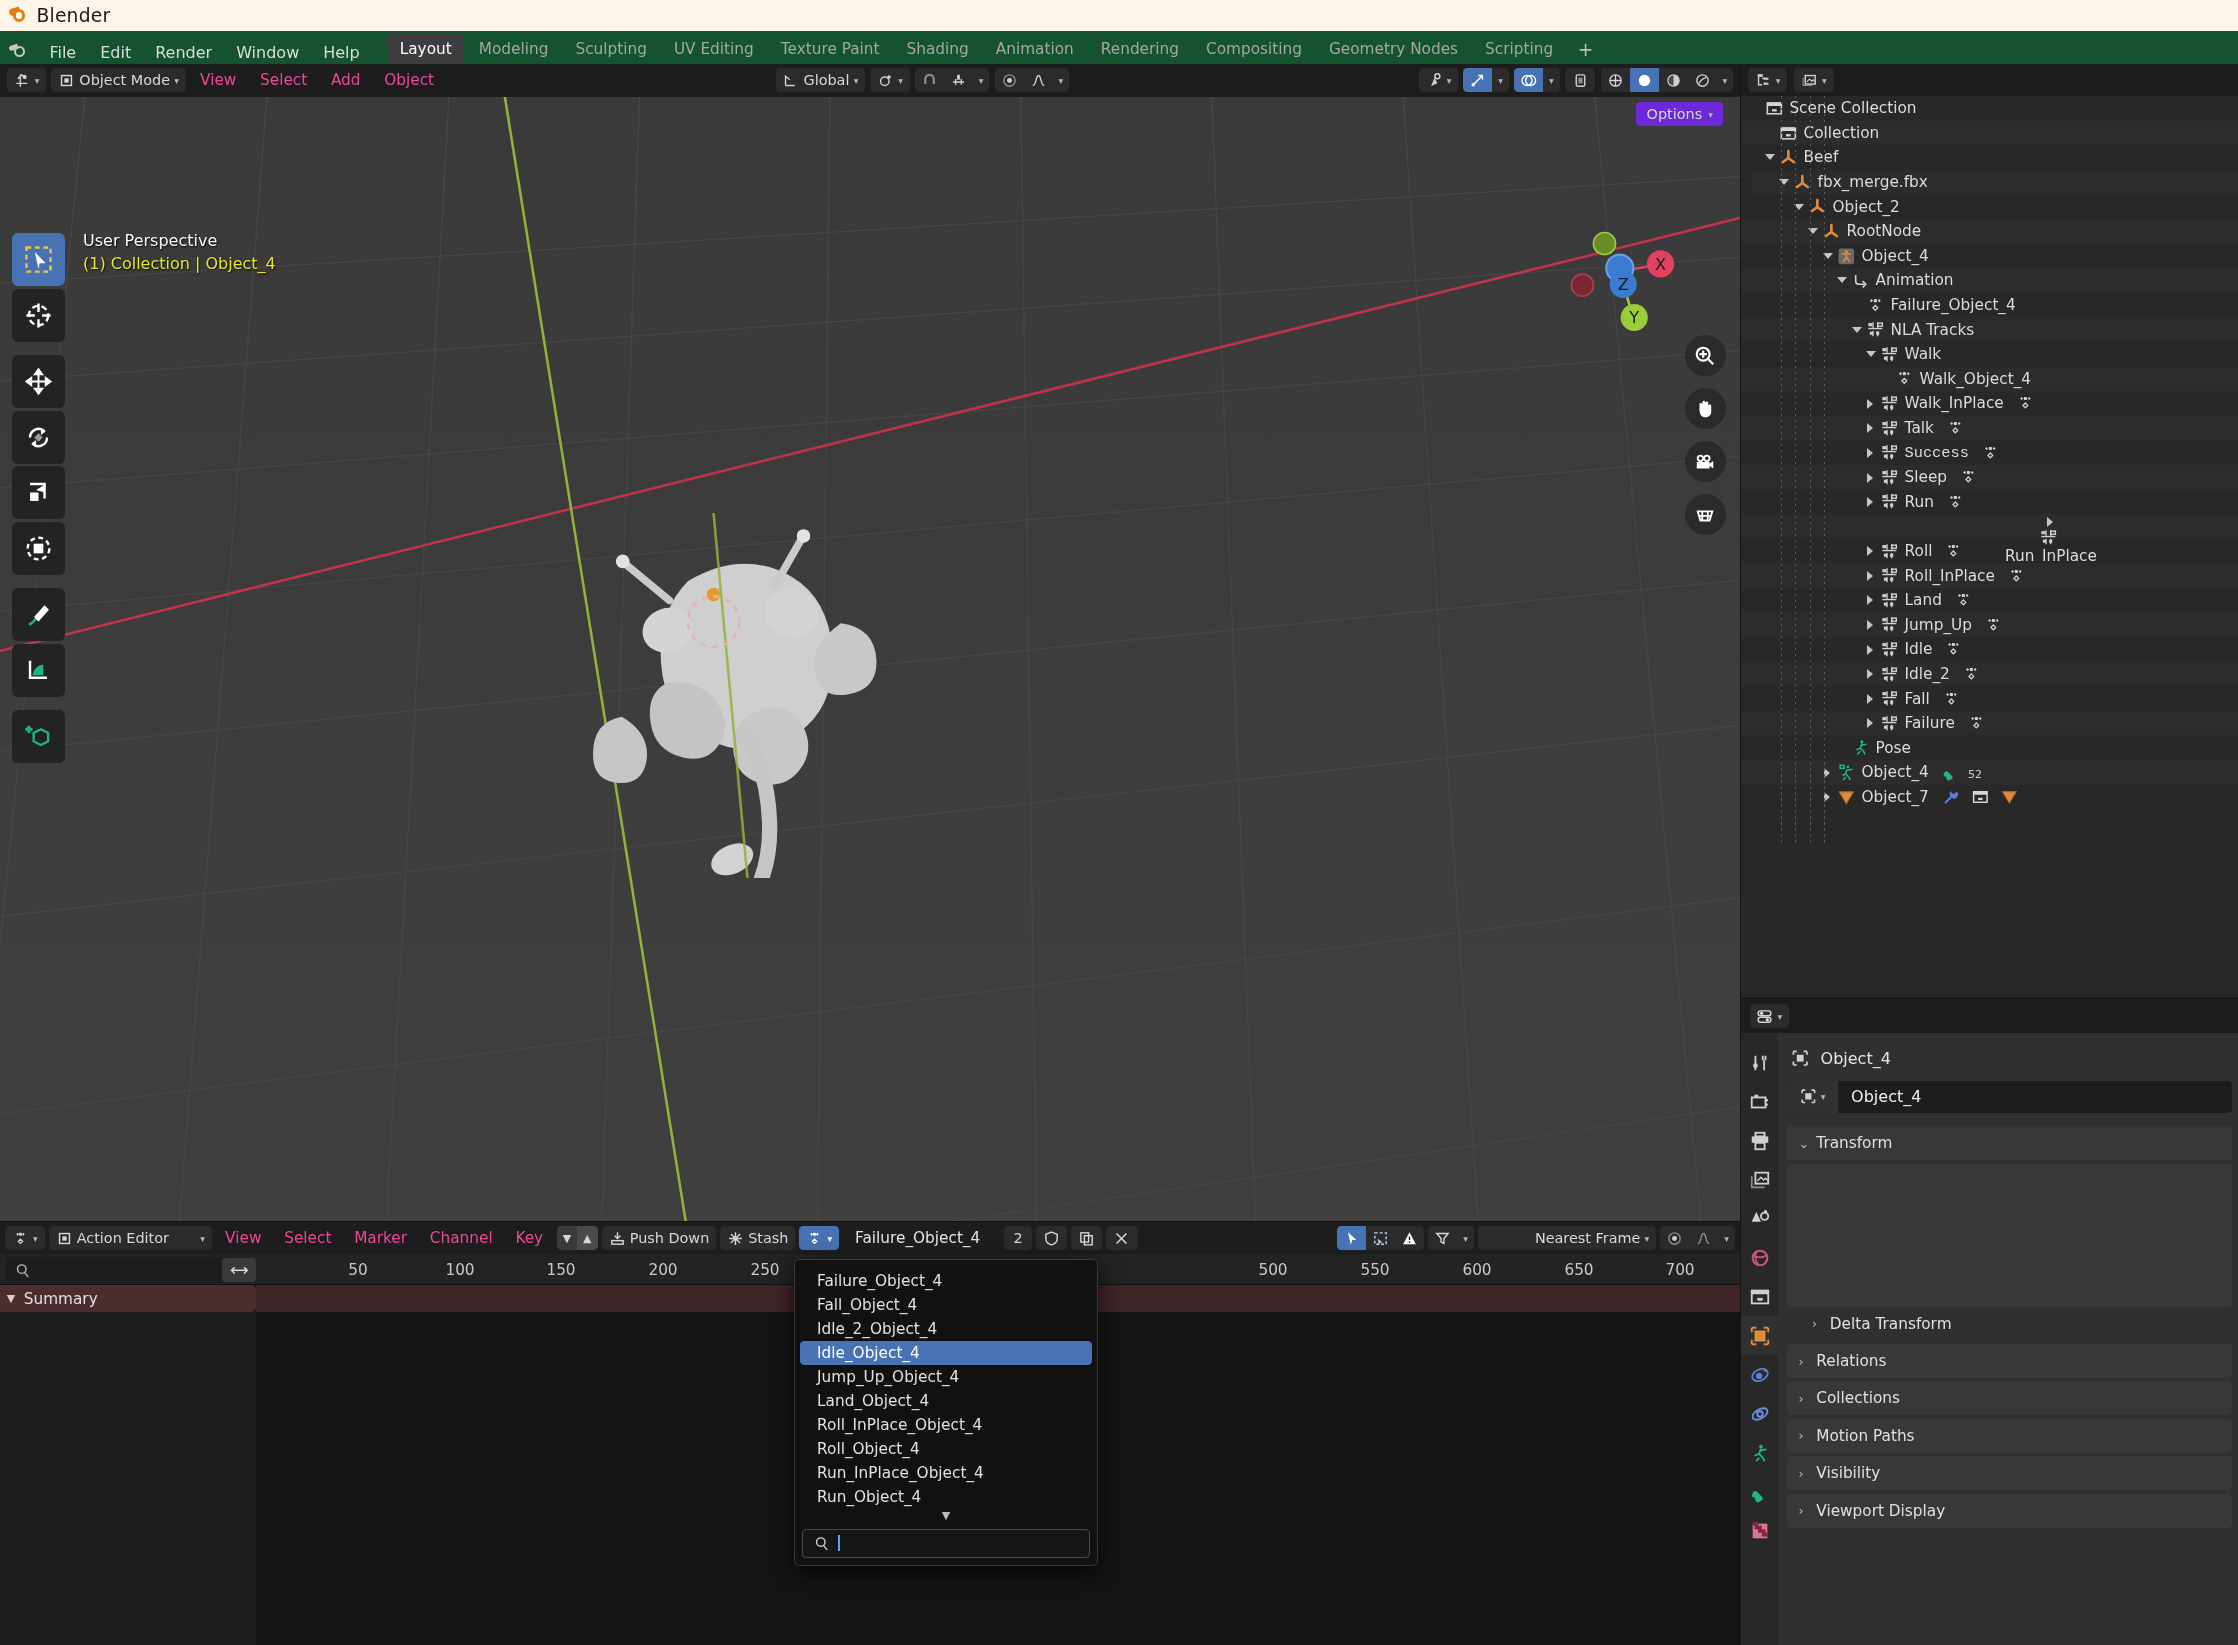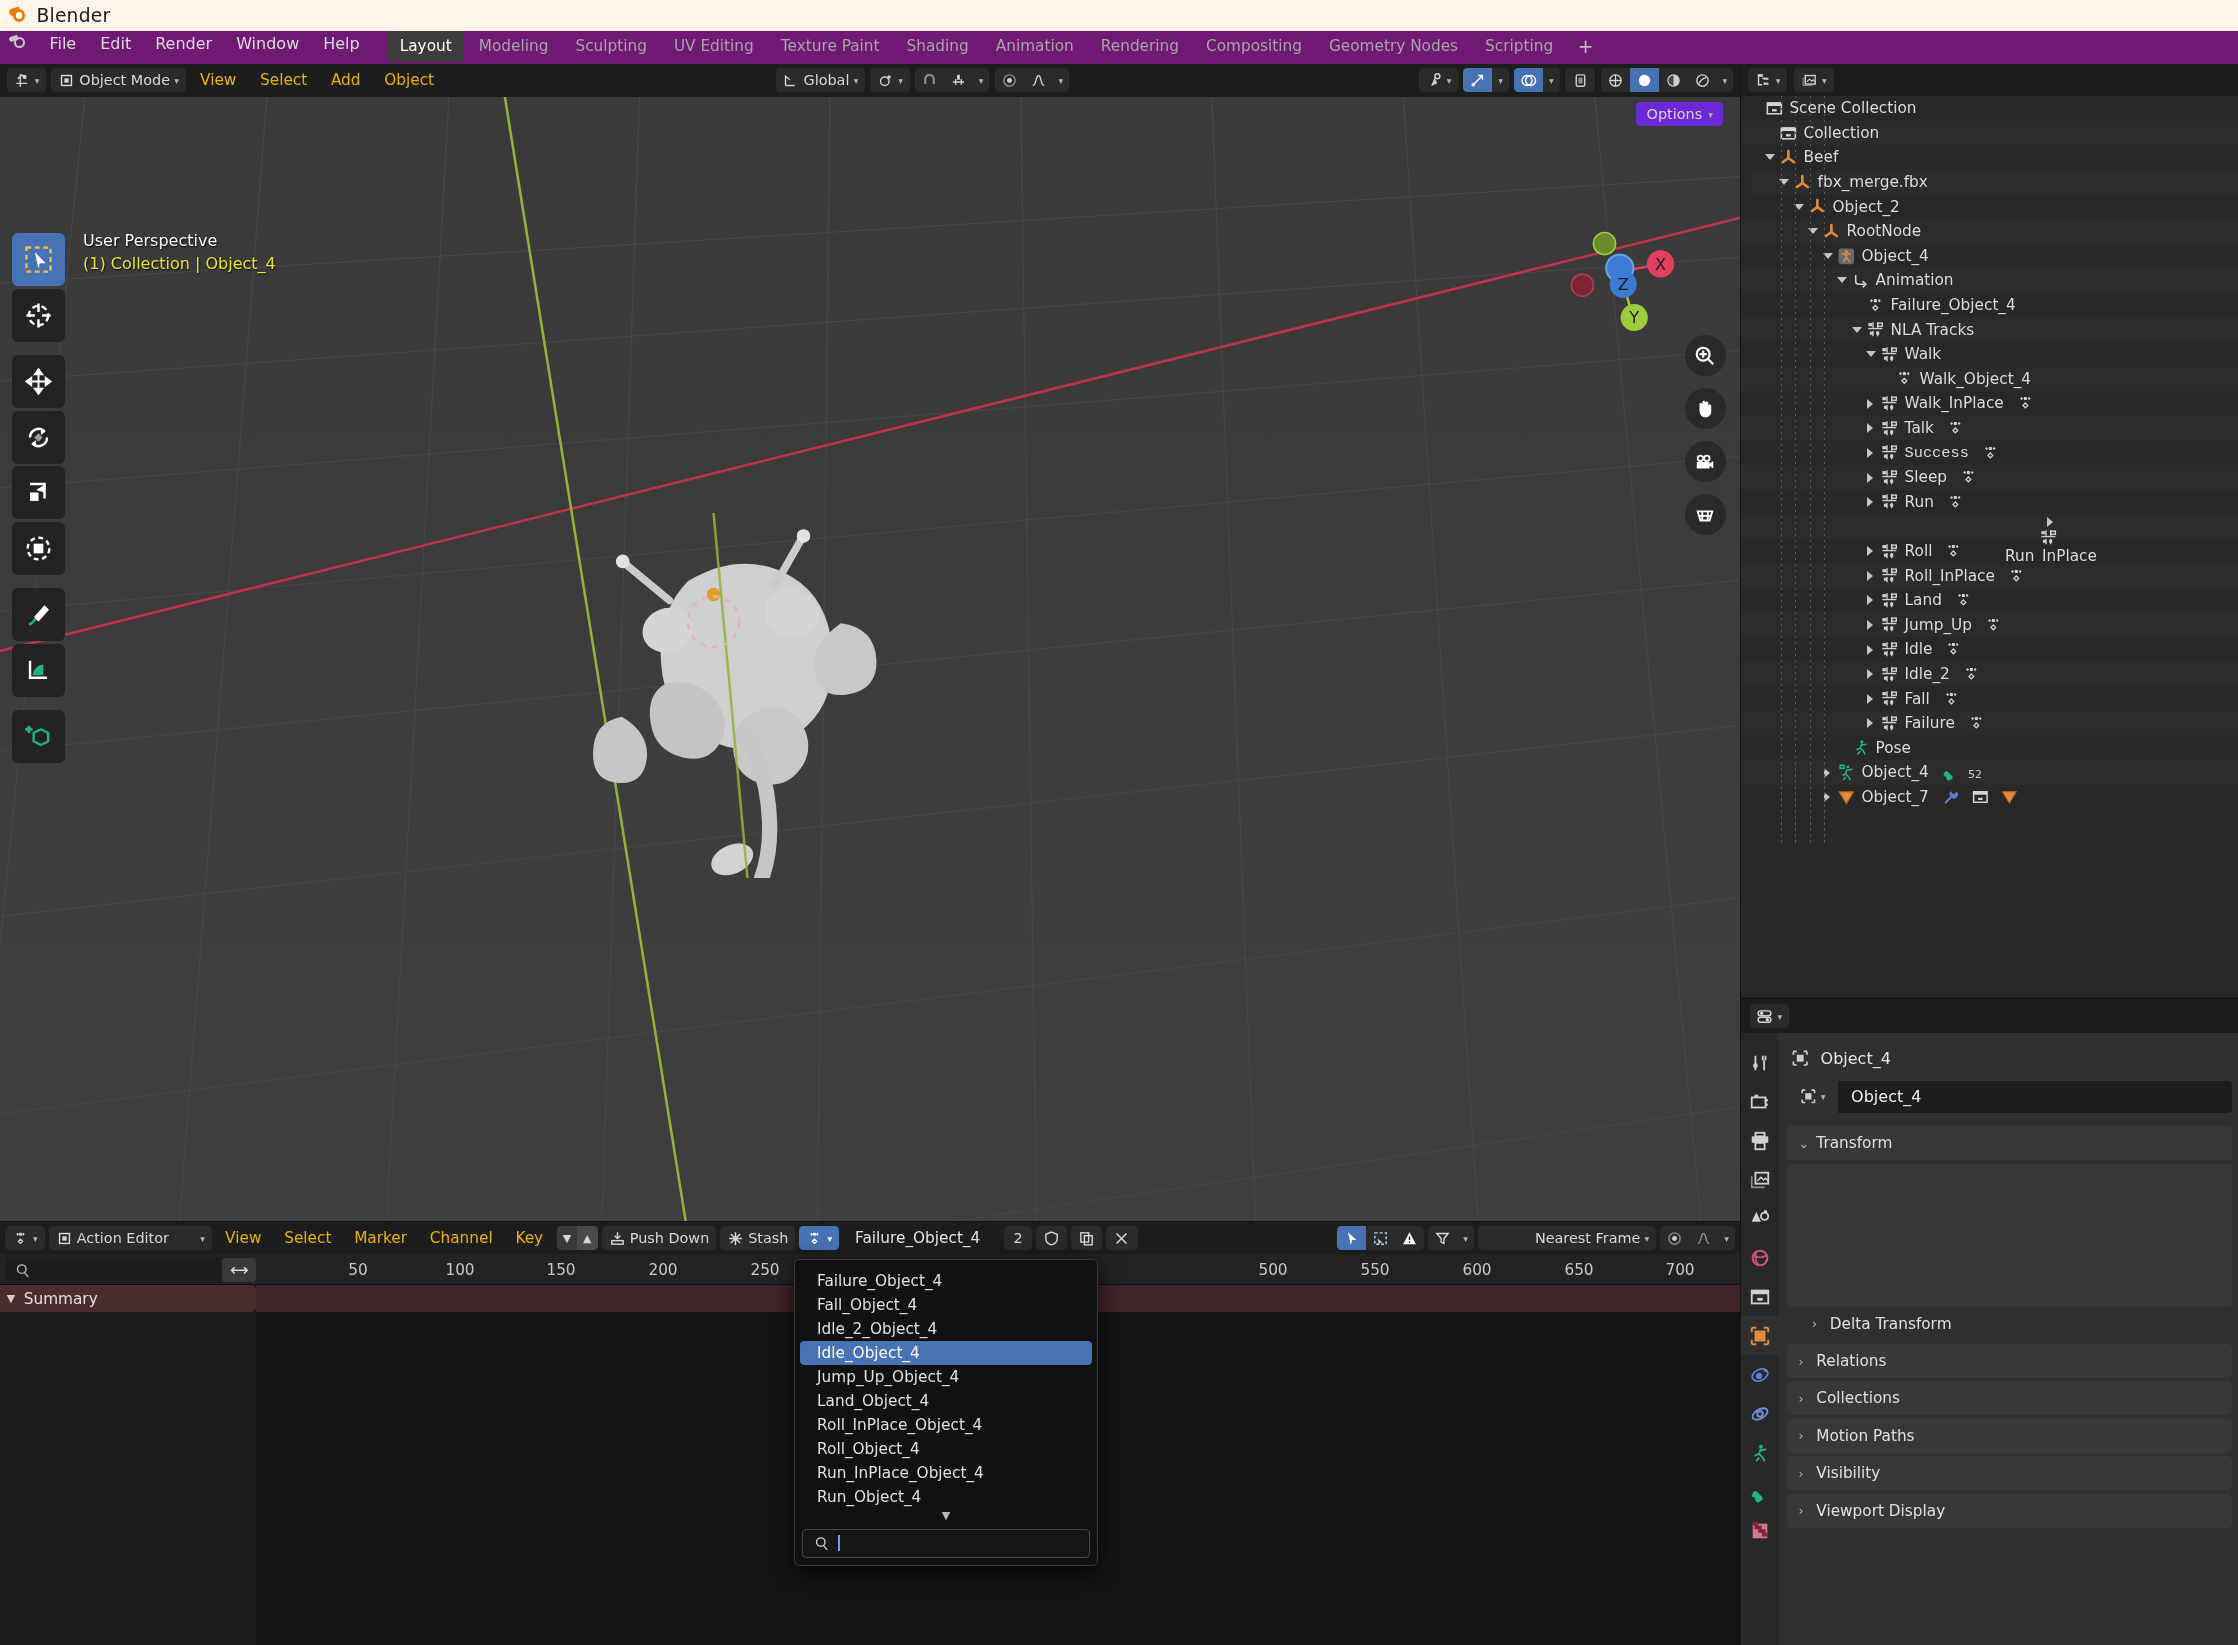--- a/index.html
+++ b/index.html
@@ -21,21 +21,21 @@
   .blender-logo .ring {
     position:absolute; left:4.2px; top:4.2px; width:12.7px; height:12.7px;
     border-radius:50%; border:3.4px solid #e87d0d; background:#ffffff;
   }
   .blender-logo .tail {
     position:absolute; left:0px; top:2.5px; width:11px; height:6.8px;
     background:#e87d0d; border-radius:4.2px 0 0 4.2px; transform:rotate(-18deg);
   }
   
   #topbar {
-    height:34px; background:#701a75; display:flex; align-items:flex-start;
+    height:34px; background:#14532d; display:flex; align-items:flex-end;
     padding-left:6.8px; gap:0px; font-size:16px;
   }
   #topbar .blender-icon { width:25.5px; height:25.5px; margin-right:5.1px; position:relative; }
   #topbar .blender-icon .ring {
     position:absolute; left:6.8px; top:6px; width:11px;height:11px;border-radius:50%;
     border:2.5px solid #c8c8c8; background:transparent;
   }
   #topbar .blender-icon .tail {
     position:absolute; left:2.5px; top:5.1px; width:9.3px; height:5.1px;
     background:#c8c8c8; border-radius:3.4px 0 0 3.4px; transform:rotate(-18deg);
@@ -47,21 +47,21 @@
   .tab.plus { color:#bdbdbd; font-size:18.7px; padding:3.4px 10.2px; }
   
   #vp-header {
     position:absolute; left:0; top:64px; width:1740px; height:32px;
     background:#1d1d1d; display:flex; align-items:center; padding:0 6.8px; gap:5.1px;
   }
   .hdr-btn {
     background:#2b2b2b; border-radius:4.2px; height:24px; display:flex;
     align-items:center; padding:0 6.8px; gap:4.2px; font-size:14.4px; color:#d8d8d8;
   }
-  .hdr-plain { font-size:15.3px; color:#eab308; padding:2.5px 9.3px; border-radius:3.4px; }
+  .hdr-plain { font-size:15.3px; color:#ec4899; padding:2.5px 9.3px; border-radius:3.4px; }
   .chev { font-size:9.3px; color:#b5b5b5; }
   .seg { display:flex; background:#2b2b2b; border-radius:4.2px; overflow:hidden; height:24px; align-items:center;}
   .seg > div { padding:0 6px; height:24px; display:flex; align-items:center; }
   .seg > div.on { background:#4772b3; }
   .ico { width:17px; height:17px; display:inline-block; vertical-align:middle; }
   
   #viewport {
     position:absolute; left:0; top:97px; width:1740px; height:1124px;
     background:#3c3c3c; overflow:hidden;
   }

